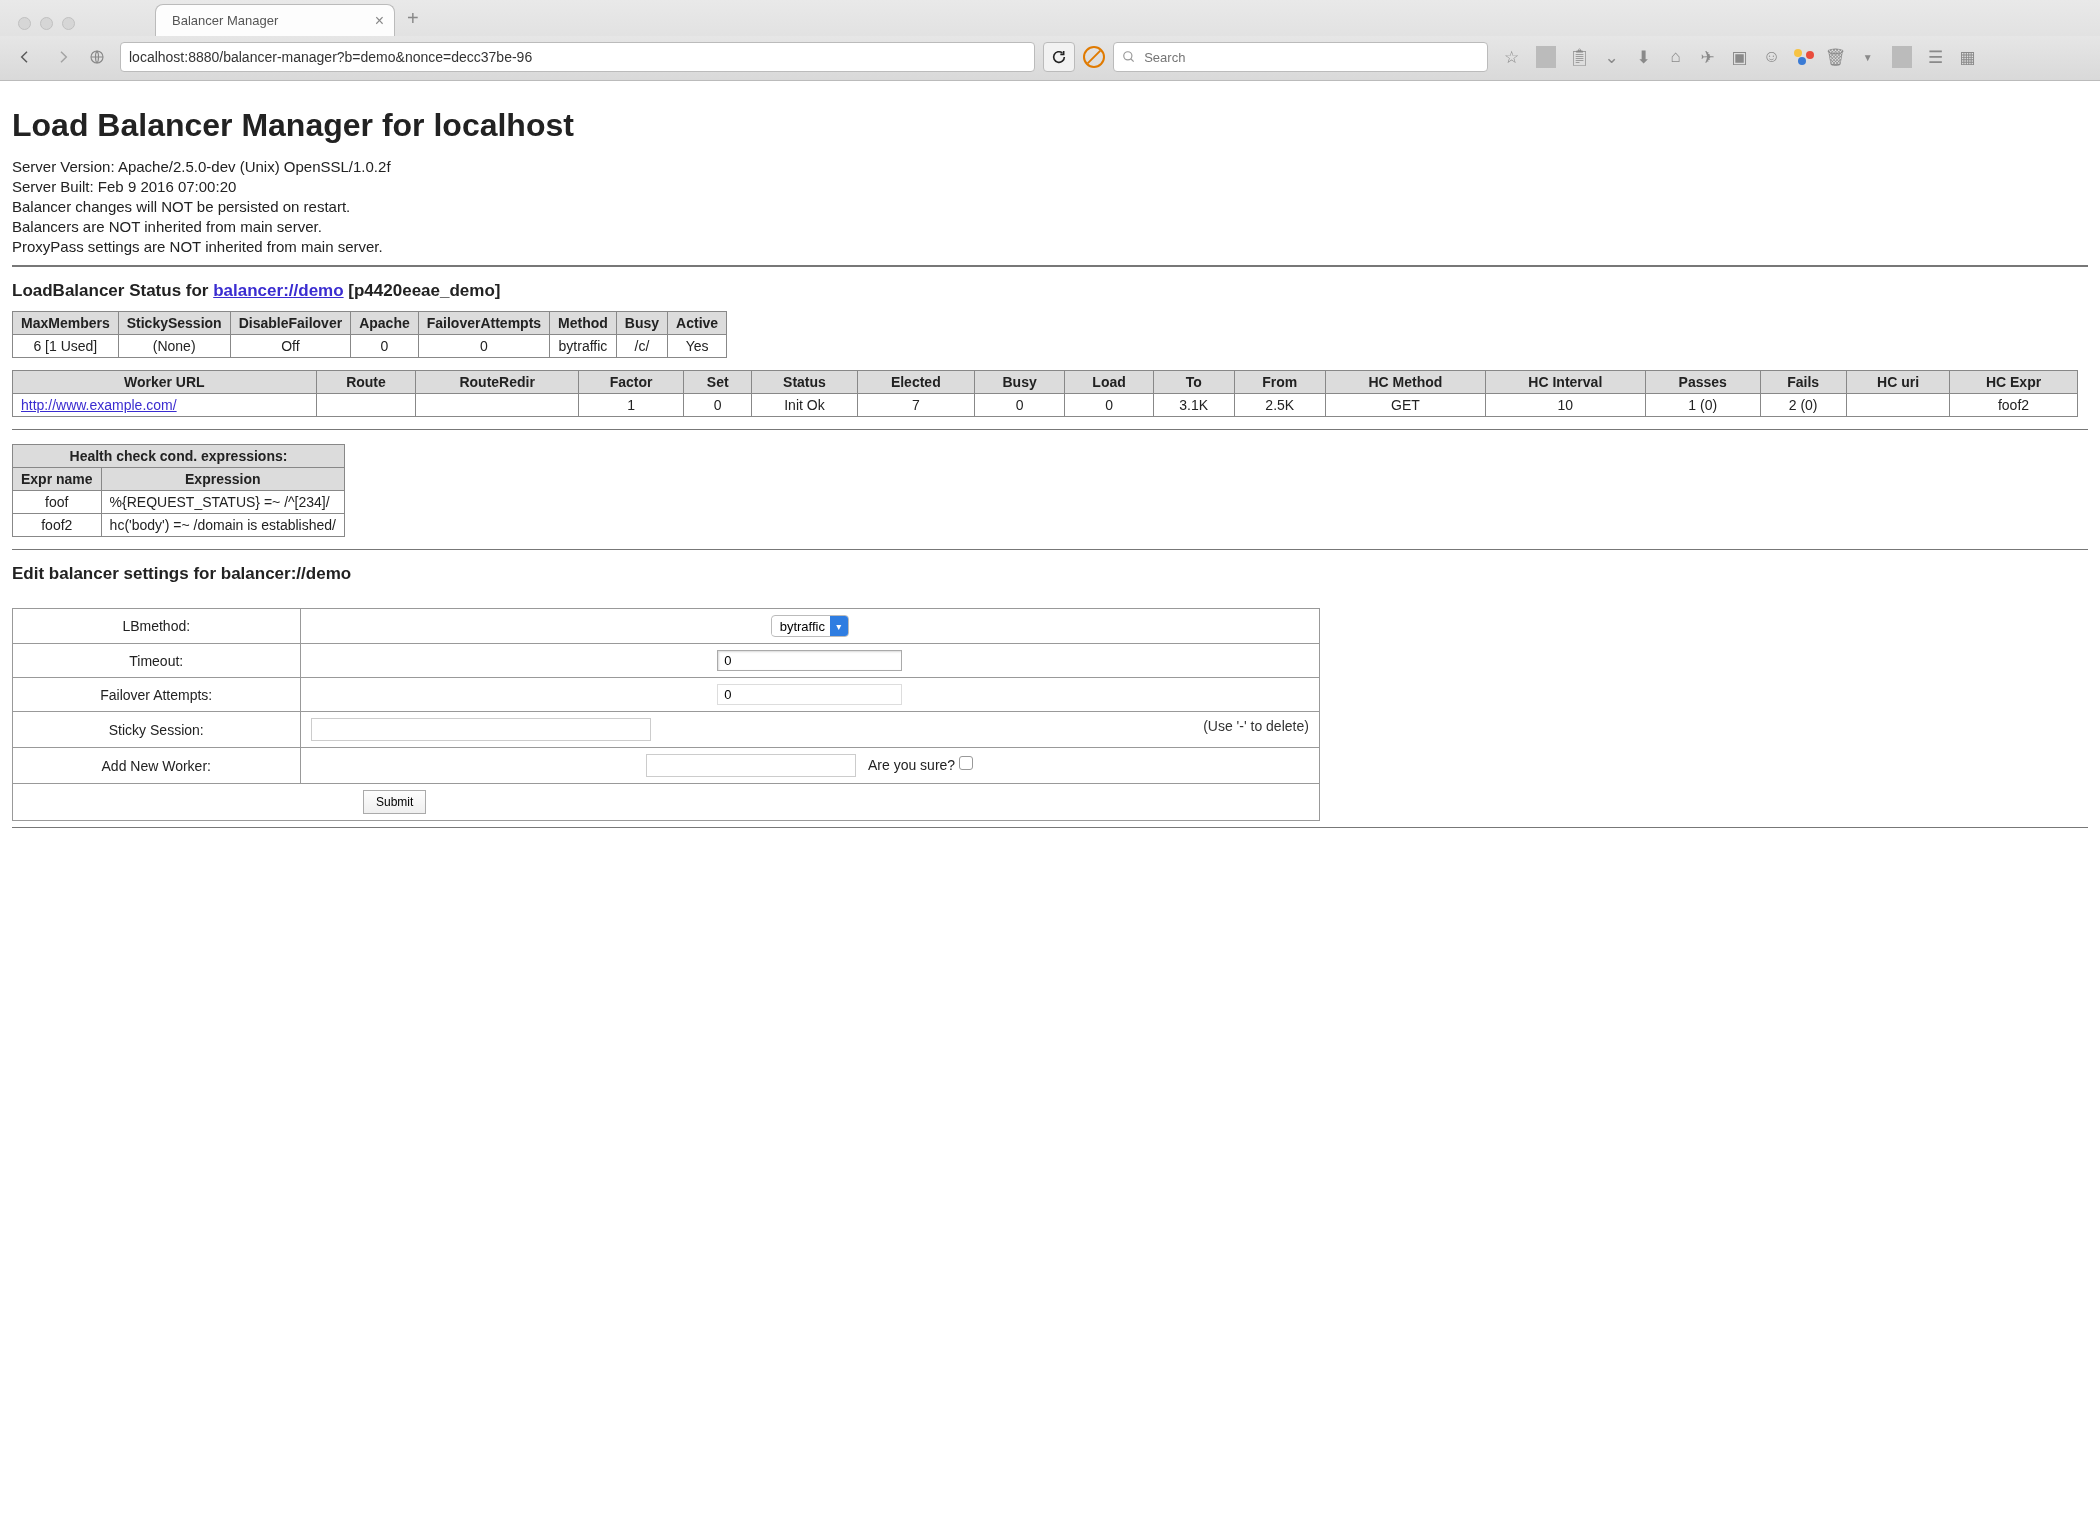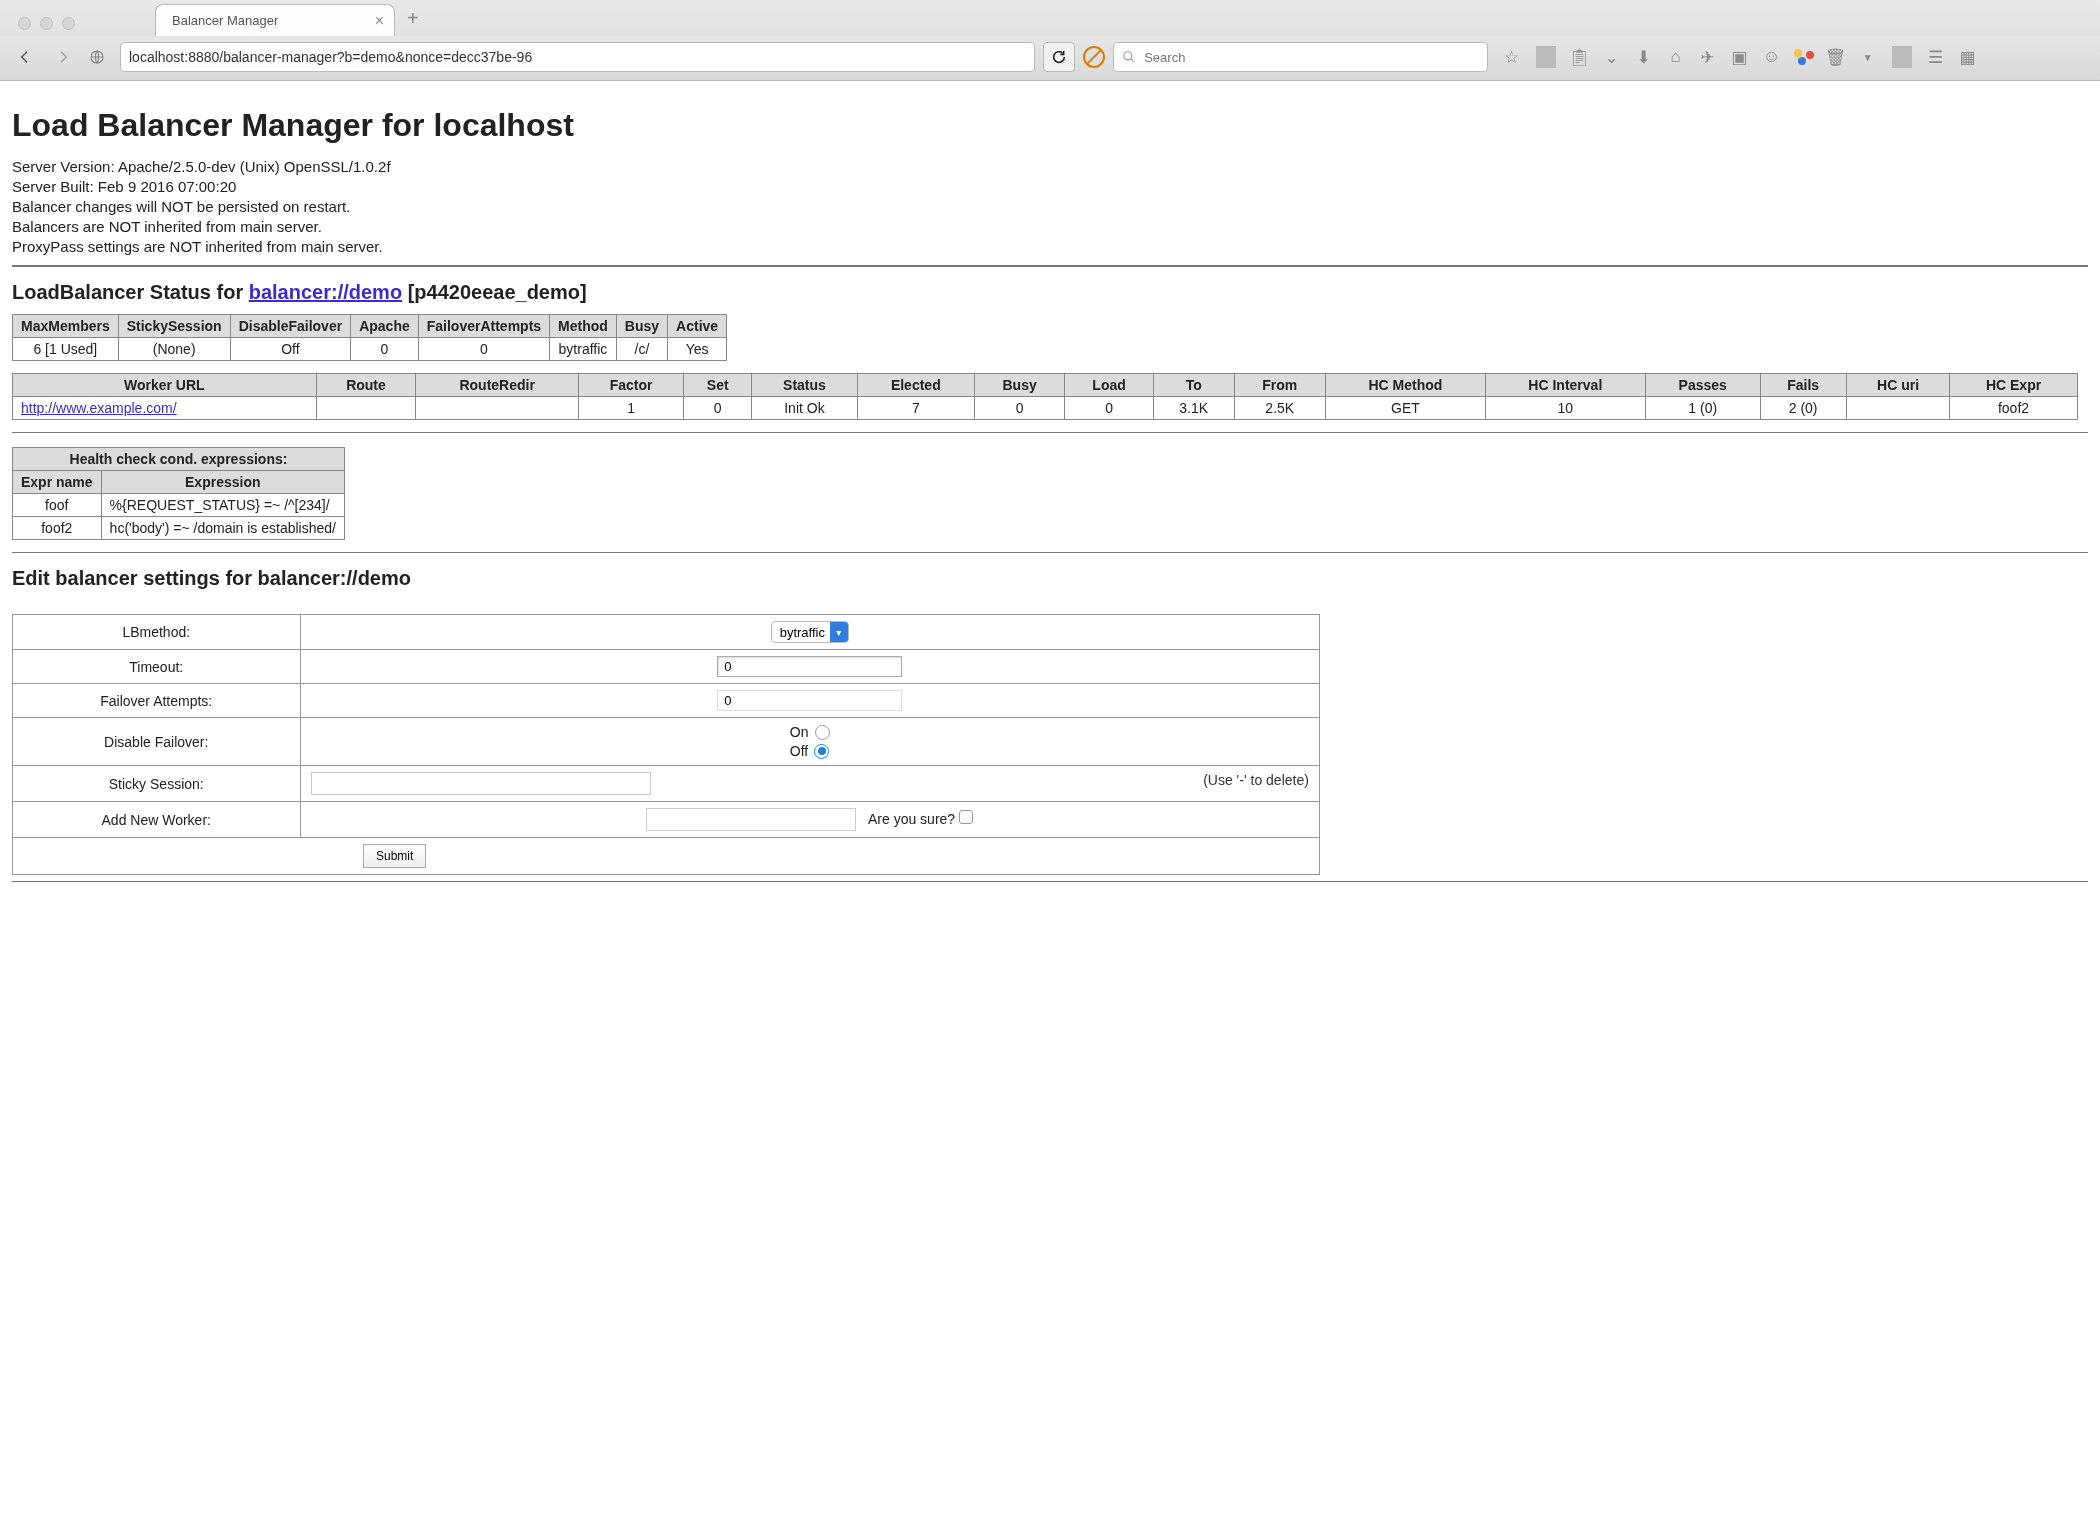--- a/index.html
+++ b/index.html
@@ -39,21 +39,21 @@
   .cd1{background:#f6c344;left:0;top:0;}
   .cd2{background:#e94c3c;right:0;top:2px;}
   .cd3{background:#3a7bd5;left:4px;bottom:0;}
 
   
   .page { padding: 10px 12px 40px 12px; }
   h1 { font-family: Verdana, sans-serif; font-weight:bold; font-size:32px; margin:16px 0 14px 0; }
   .info p { margin:3px 0; font-size:15px; }
   hr { border:none; border-top:2px solid #777; margin:10px 0 14px 0; }
   hr.thin { border-top:1px solid #777; margin:6px 0 14px 0;}
-  h3 { font-size:20px; margin:10px 0 10px 0; }
+  h3 { font-size:17px; margin:10px 0 10px 0; }
   a.link { color:#3a2cd0; text-decoration:underline; }
 
   
   table.data { border-collapse:collapse; margin:6px 0 12px 0; }
   table.data th { background:#dcdcdc; border:1px solid #888; padding:3px 8px; font-weight:bold; text-align:center; font-size:14px;}
   table.data td { border:1px solid #888; padding:3px 8px; text-align:center; font-size:14px;}
   table.data th.title { background:#dcdcdc; }
   table.data td.left, table.data th.left { text-align:left; }
   table.worker { width: 99.5%; border-radius: 11px; }
 
@@ -299,37 +299,20 @@
     </tr>
     <tr>
       <td class="label">Failover Attempts:</td>
       <td class="field">
             <div class="field-center">
         <input class="num" style="border-color: rgb(221, 221, 221); box-shadow: none;" value="0">
       </div>
           </td>
     </tr>
     <tr>
-      <td class="label">Disable Failover:</td>
-      <td class="field">
-            <div class="field-center">
-        <div class="radio-stack">
-          <label class="radio-row">
-            <span>On</span>
-            <span class="radio"></span>
-          </label>
-          <label class="radio-row">
-            <span>Off</span>
-            <span class="radio checked"></span>
-          </label>
-        </div>
-      </div>
-          </td>
-    </tr>
-    <tr>
       <td class="label">Sticky Session:</td>
       <td class="field">
         <input class="txt" style="">
         <span class="hint">(Use '-' to delete)</span>
       </td>
     </tr>
     <tr>
       <td class="label">Add New Worker:</td>
       <td class="field" style="text-align:center">
         <input class="txt sm" style="">

